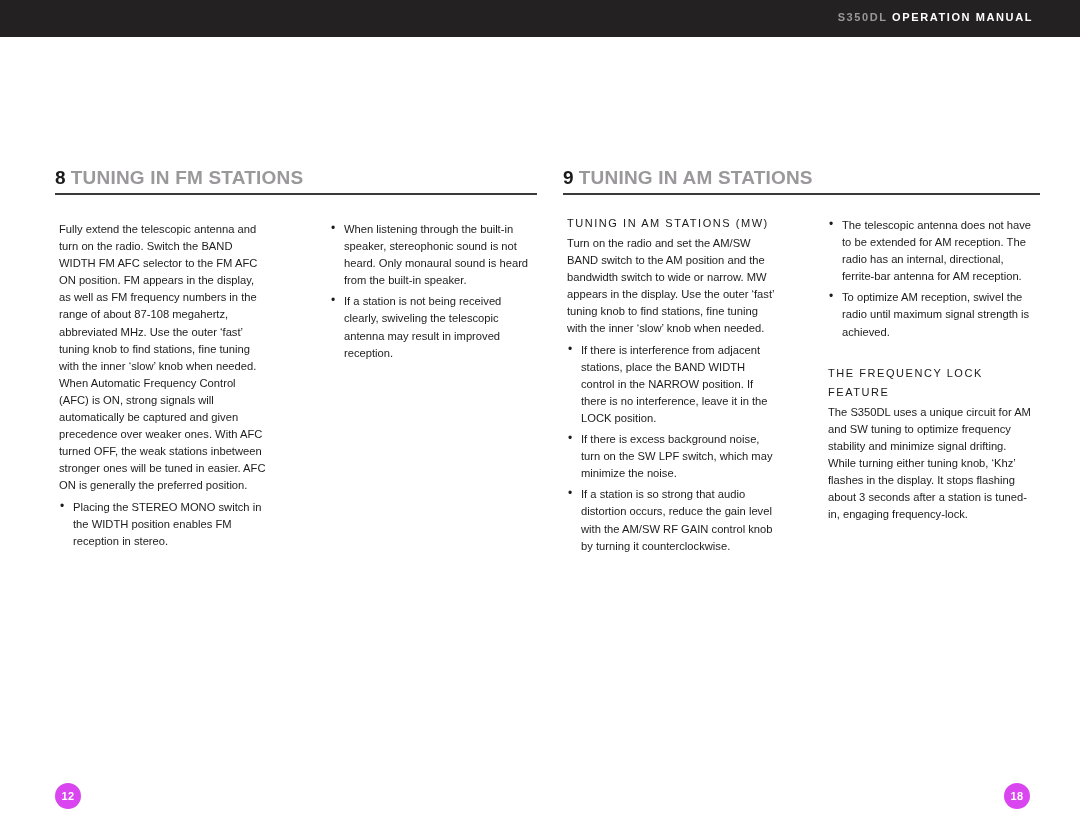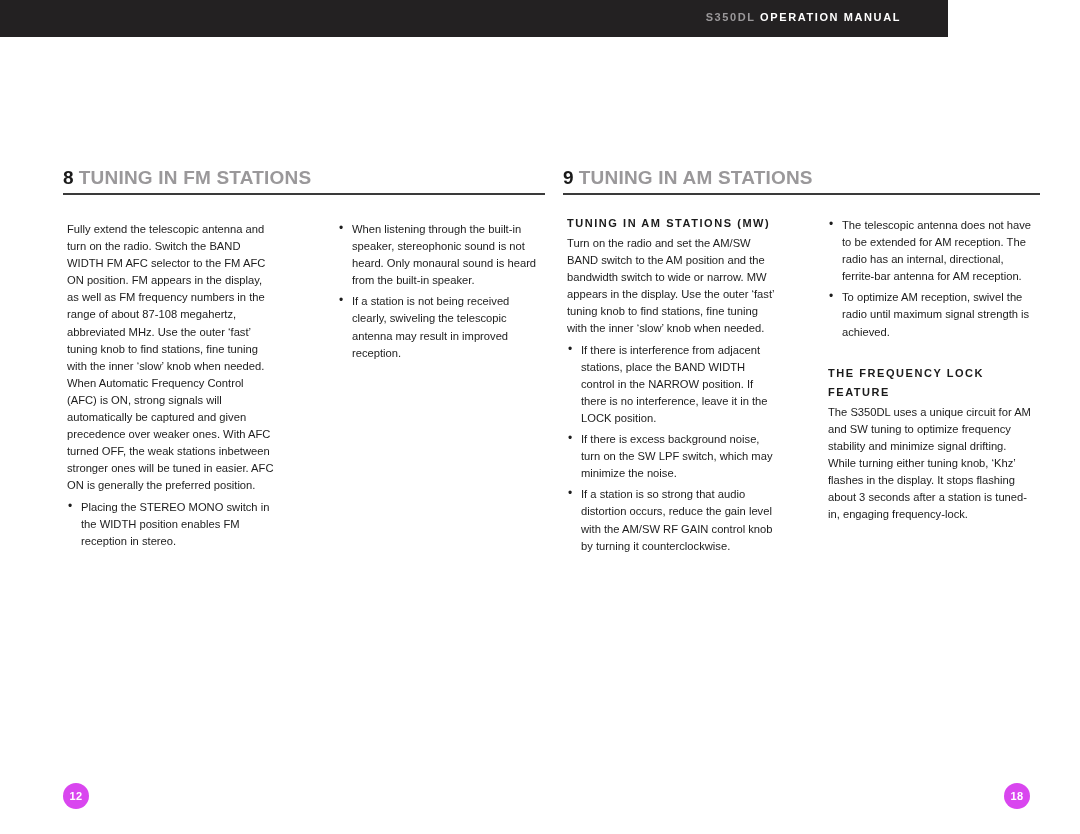--- a/index.html
+++ b/index.html
@@ -11,37 +11,37 @@
   }
   #page {
     position:relative;
     width:1080px; height:834px;
     background:#ffffff;
   }
 
   
   .topbar {
     position:absolute; left:0; top:0;
-    width:948px; height:37px;
+    width:1080px; height:37px;
     background:#232122;
   }
   .topbar-text {
     position:absolute; right:47px; top:11px;
     font-size:11px; font-weight:bold;
     letter-spacing:1.6px;
     color:#ffffff;
     white-space:nowrap;
   }
   .topbar-model { color:#9a989a; }
 
   
   .spread { position:absolute; left:0; top:37px; width:1080px; height:797px; }
 
   .page { position:absolute; top:0; height:797px; }
-  .page-left  { left:16px;   width:540px; }
+  .page-left  { left:8px;   width:540px; }
   .page-right { left:540px; width:540px; }
 
   
   .section-head {
     position:absolute;
     font-size:19px;
     font-weight:bold;
     letter-spacing:0.2px;
     white-space:nowrap;
     color:#9a989a;
@@ -62,21 +62,21 @@
     position:absolute;
     font-size:11.2px;
     line-height:17.1px;
     color:#1c1c1c;
     text-align:left;
   }
   .col p { margin:4px; }
 
   .sub-head {
     font-size:11px;
-    font-weight:bold;
+    font-weight:normal;
     letter-spacing:1.55px;
     color:#1a1a1a;
     line-height:15px;
     margin-bottom:9px;
   }
   .sub-head-2 { margin-bottom:9px; }
 
   .bullet {
     position:relative;
     padding-left:14px;

